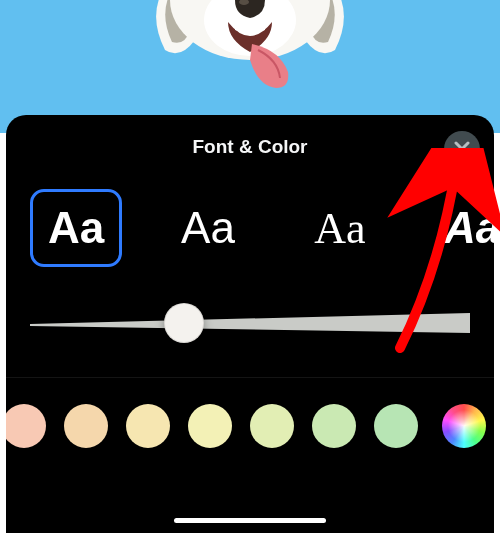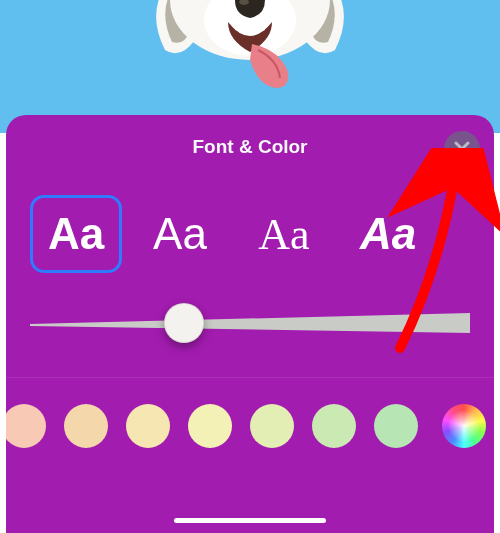--- a/index.html
+++ b/index.html
@@ -28,21 +28,21 @@
       transform: translateX(-50%);
       width: 220px;
       height: 180px;
     }
     .panel {
       position: absolute;
       top: 115px;
       left: 6px;
       right: 6px;
       bottom: 0;
-      background: #a21caf;
+      background: #000000;
       border-top-left-radius: 20px;
       border-top-right-radius: 20px;
       display: flex;
       flex-direction: column;
     }
     .panel-header {
       position: relative;
       height: 64px;
       display: flex;
       align-items: center;
@@ -68,22 +68,22 @@
     }
     .close-btn svg {
       width: 16px;
       height: 16px;
       stroke: #b7bec1;
       stroke-width: 3;
       stroke-linecap: round;
     }
     .fonts-row {
       display: flex;
-      align-items: center;
-      gap: 12px;
+      align-items: flex-start;
+      gap: 40px;
       padding: 10px 24px 0 24px;
       overflow: hidden;
       height: 100px;
     }
     .font-option {
       flex: 0 0 auto;
       min-width: 92px;
       height: 78px;
       border-radius: 14px;
       display: flex;

